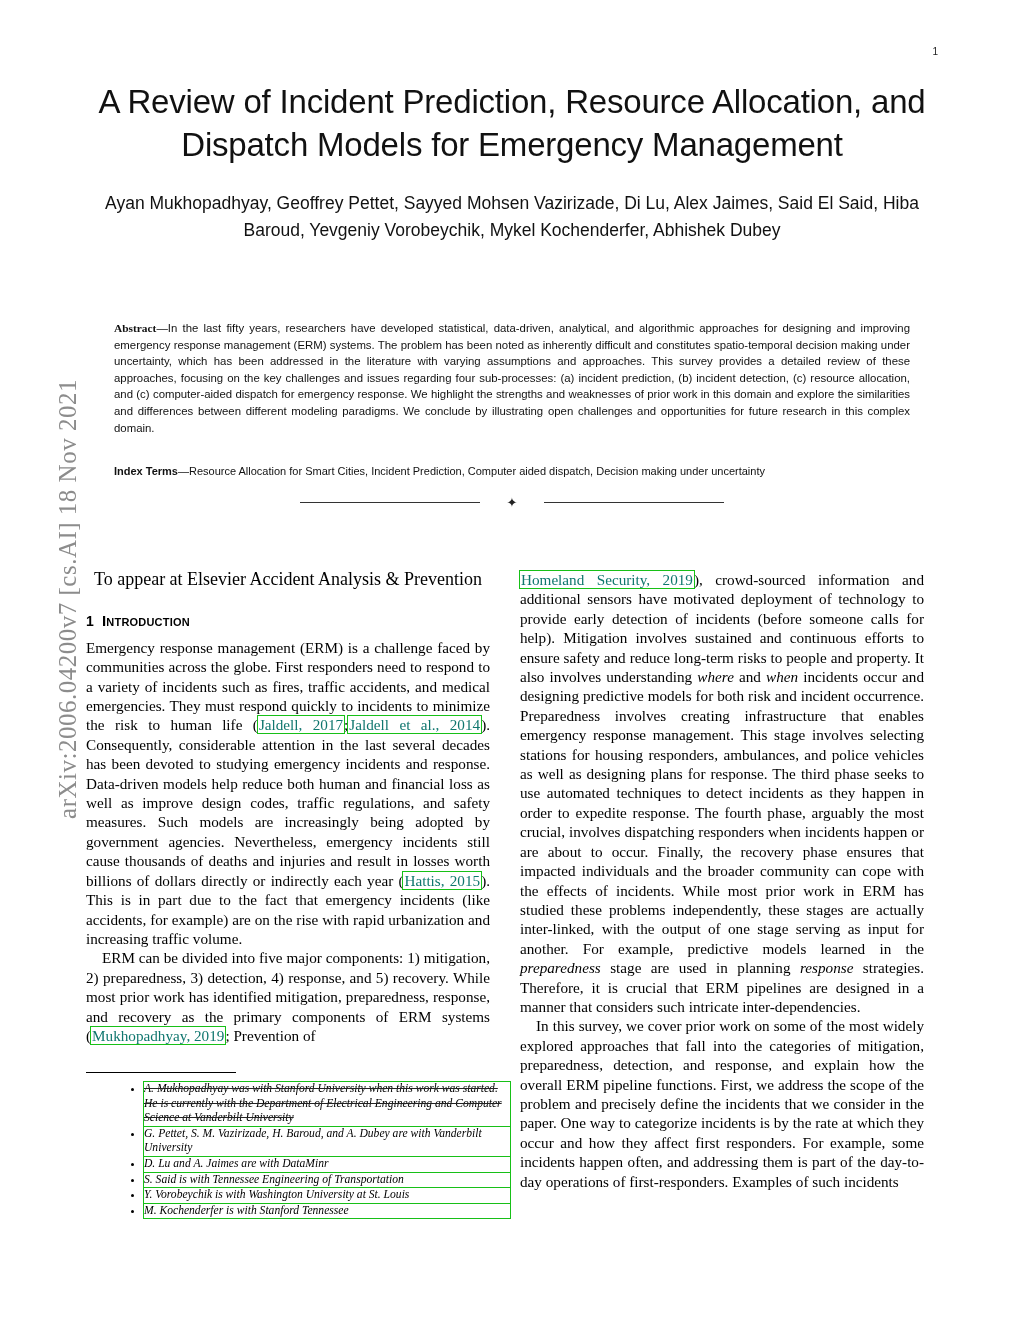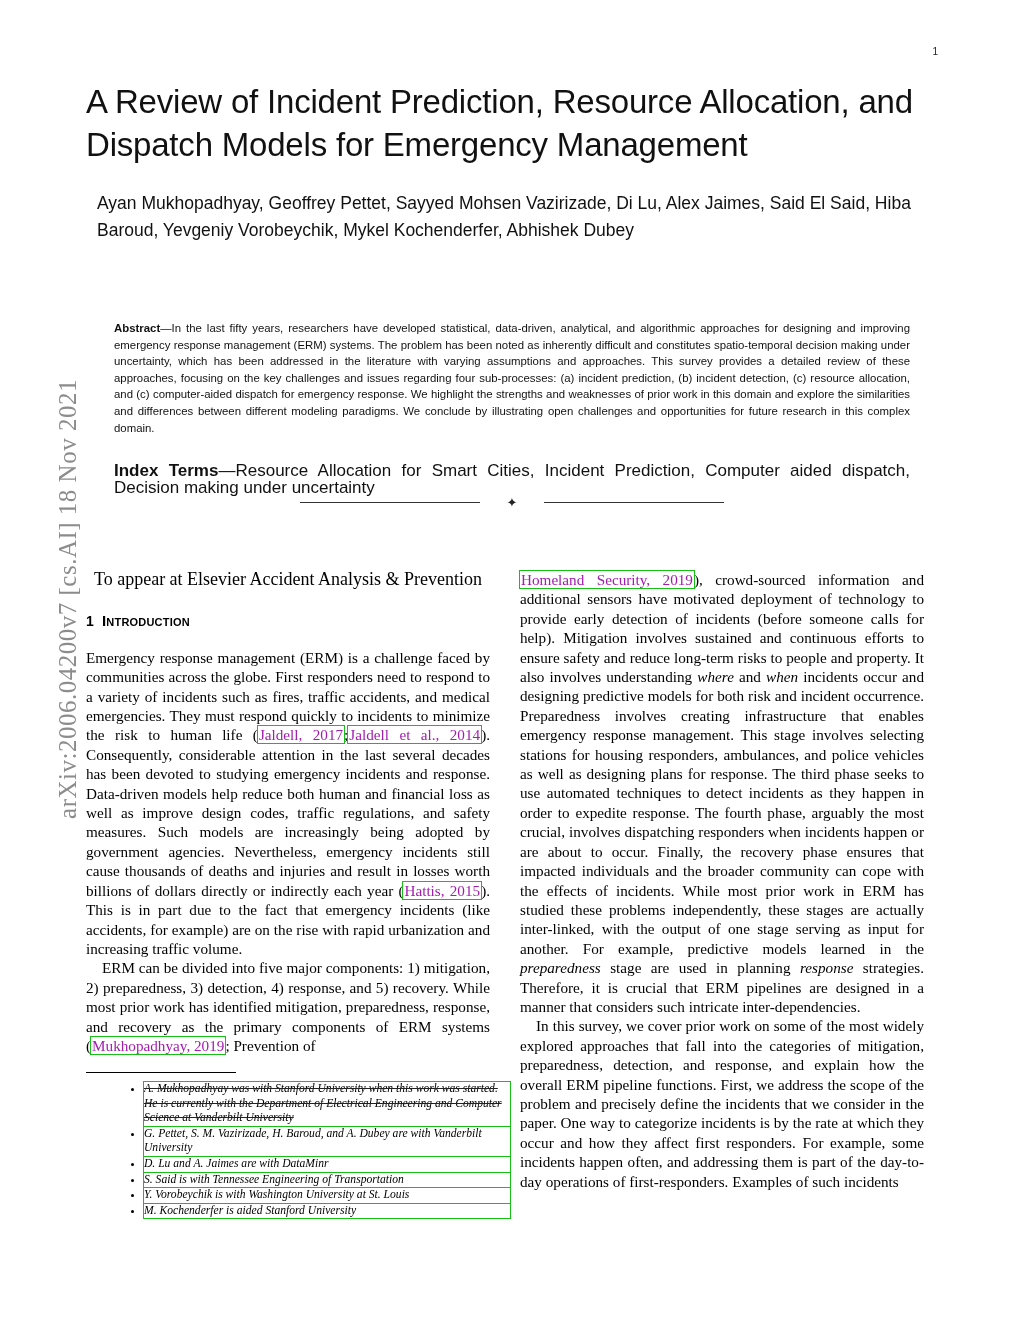--- a/index.html
+++ b/index.html
@@ -49,21 +49,21 @@
     font-family: "Liberation Sans", sans-serif;
     color: #222;
   }
 
   
   .title-block {
     position: absolute;
     left: 86px;
     top: 80px;
     width: 852px;
-    text-align: left;
+    text-align: center;
   }
   .paper-title {
     font-family: "Liberation Sans", sans-serif;
     font-size: 33px;
     line-height: 43px;
     font-weight: 400;
     letter-spacing: -0.2px;
     margin: 0;
     color: #111;
   }
@@ -83,28 +83,29 @@
     top: 320px;
     width: 796px;
     font-family: "Liberation Sans", sans-serif;
     font-size: 11.4px;
     line-height: 16.6px;
     text-align: justify;
     color: #111;
   }
   .abstract-block .lead {
     font-weight: bold;
+    font-family: Liberation Serif, serif;
   }
   .index-terms {
     position: absolute;
     left: 114px;
     top: 463px;
     width: 796px;
     font-family: "Liberation Sans", sans-serif;
-    font-size: 17px;
+    font-size: 11px;
     line-height: 16.6px;
     text-align: justify;
     color: #111;
   }
   .index-terms .lead { font-weight: bold; }
 
   
   .divider {
     position: absolute;
     left: 300px;
@@ -142,41 +143,41 @@
 
   .toappear {
     text-align: center;
     margin: 0 0 22px 0;
     font-size: 18px;
   }
   .section-head {
     font-family: "Liberation Sans", sans-serif;
     font-size: 14px;
     font-weight: bold;
-    margin: 0 0 16px 0;
+    margin: 0 0 6px 0;
     letter-spacing: 0.2px;
   }
   .section-head .num { margin-right: 8px; }
   .smallcaps {
     font-variant: small-caps;
     font-size: 15px;
   }
   p.body-par {
     margin: 0;
     text-indent: 0;
   }
   p.body-par + p.body-par {
     text-indent: 16px;
   }
   .it { font-style: italic; }
 
   
   .cite {
     outline: 1.4px solid #17c017;
-    color: #a21caf;
+    color: #0f766e;
     padding: 0 1px;
     background: transparent;
   }
 
   
   .footnote-rule {
     position: absolute;
     left: 86px;
     top: 1072px;
     width: 150px;
@@ -270,18 +271,18 @@
       <li>
           <span class="fn-box">D. Lu and A. Jaimes are with DataMinr</span>
         </li>
       <li>
           <span class="fn-box">S. Said is with Tennessee Engineering of Transportation</span>
         </li>
       <li>
           <span class="fn-box">Y. Vorobeychik is with Washington University at St. Louis</span>
         </li>
       <li>
-          <span class="fn-box">M. Kochenderfer is aided Stanford University</span>
+          <span class="fn-box">M. Kochenderfer is with Stanford Tennessee</span>
         </li>
     </ul>
   </div>
 
 </div>
 
 </body></html>

